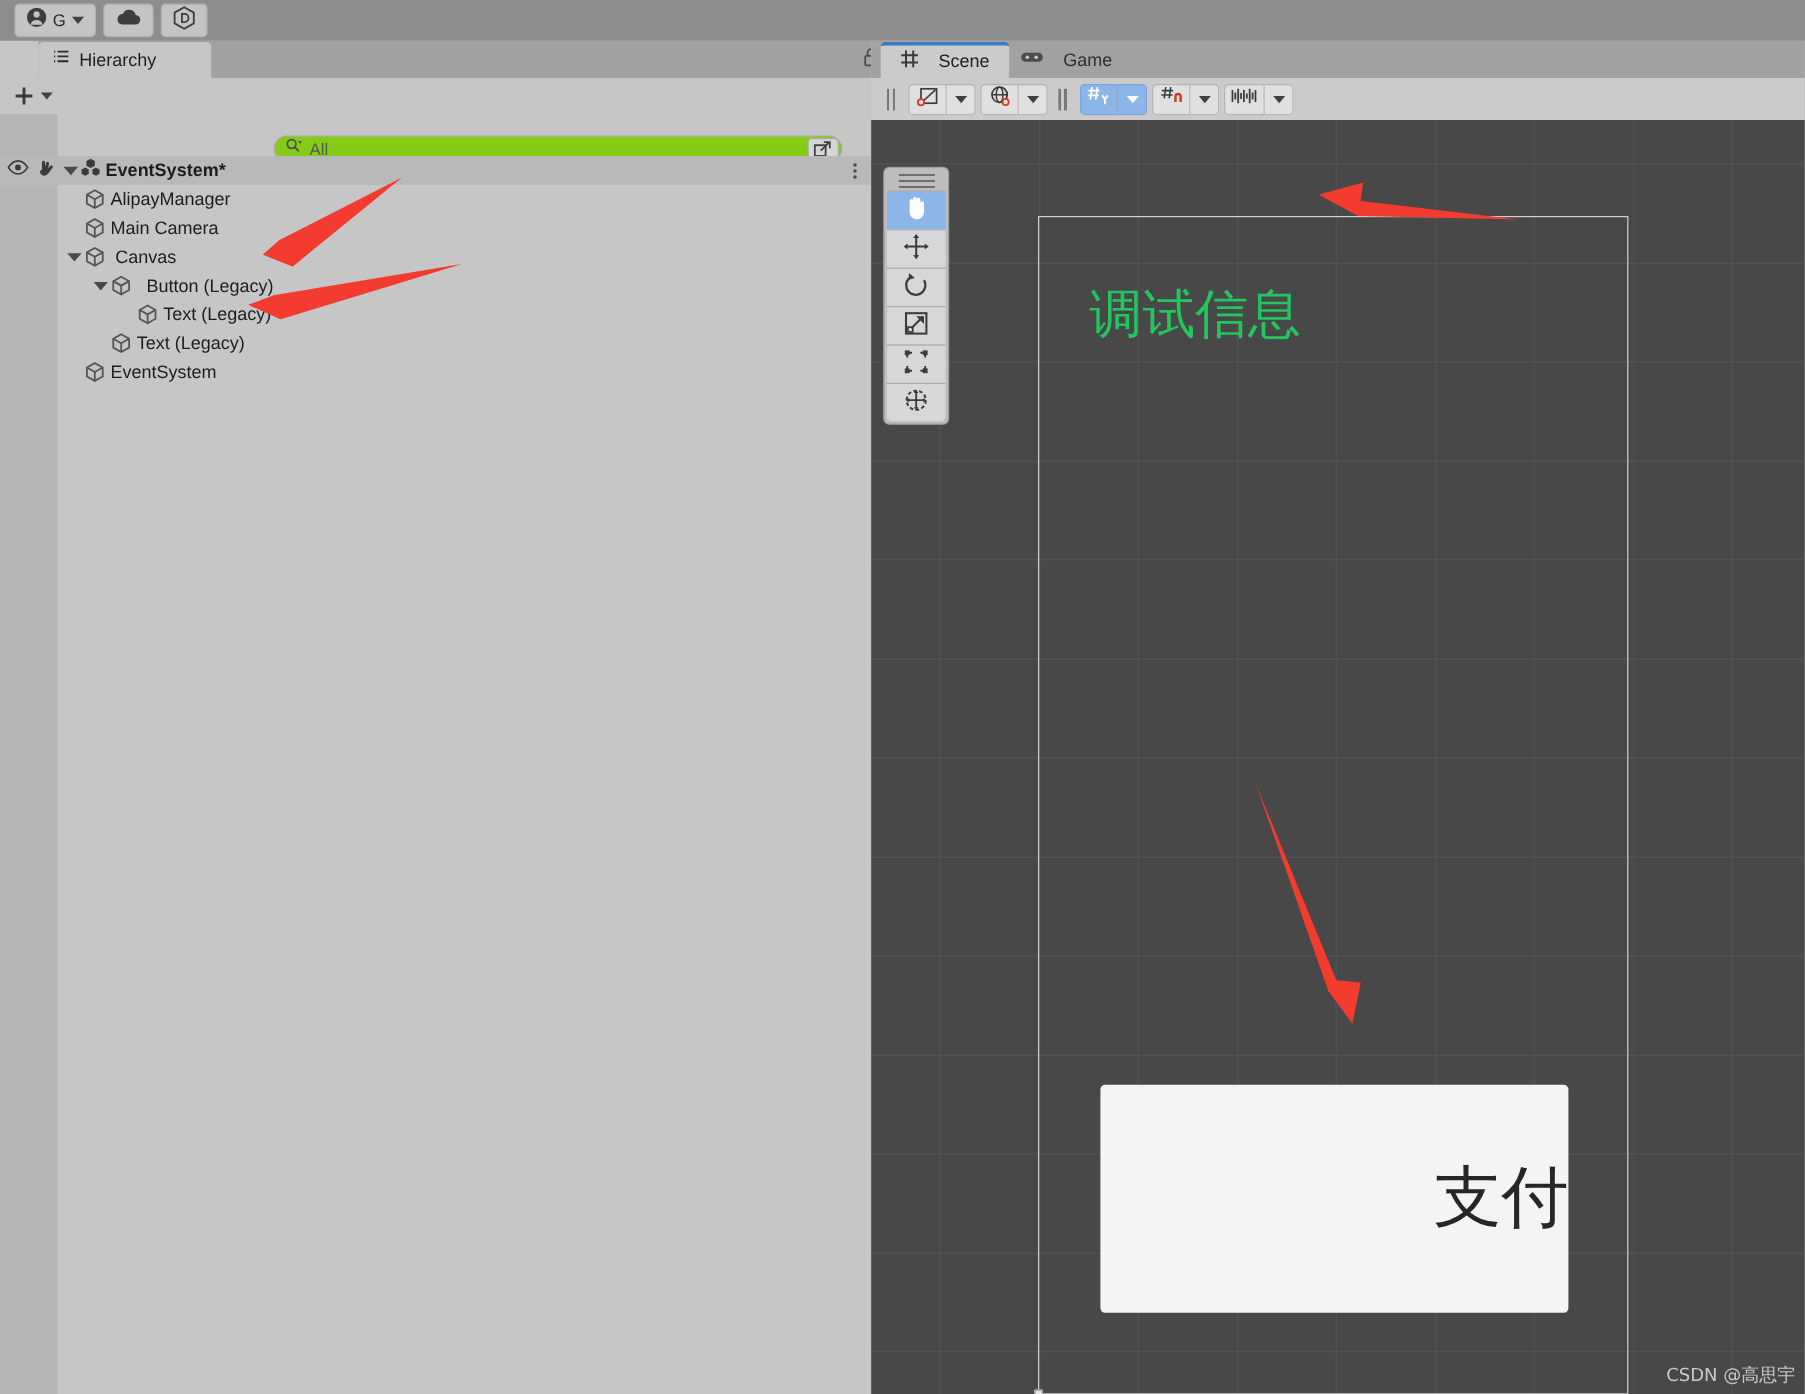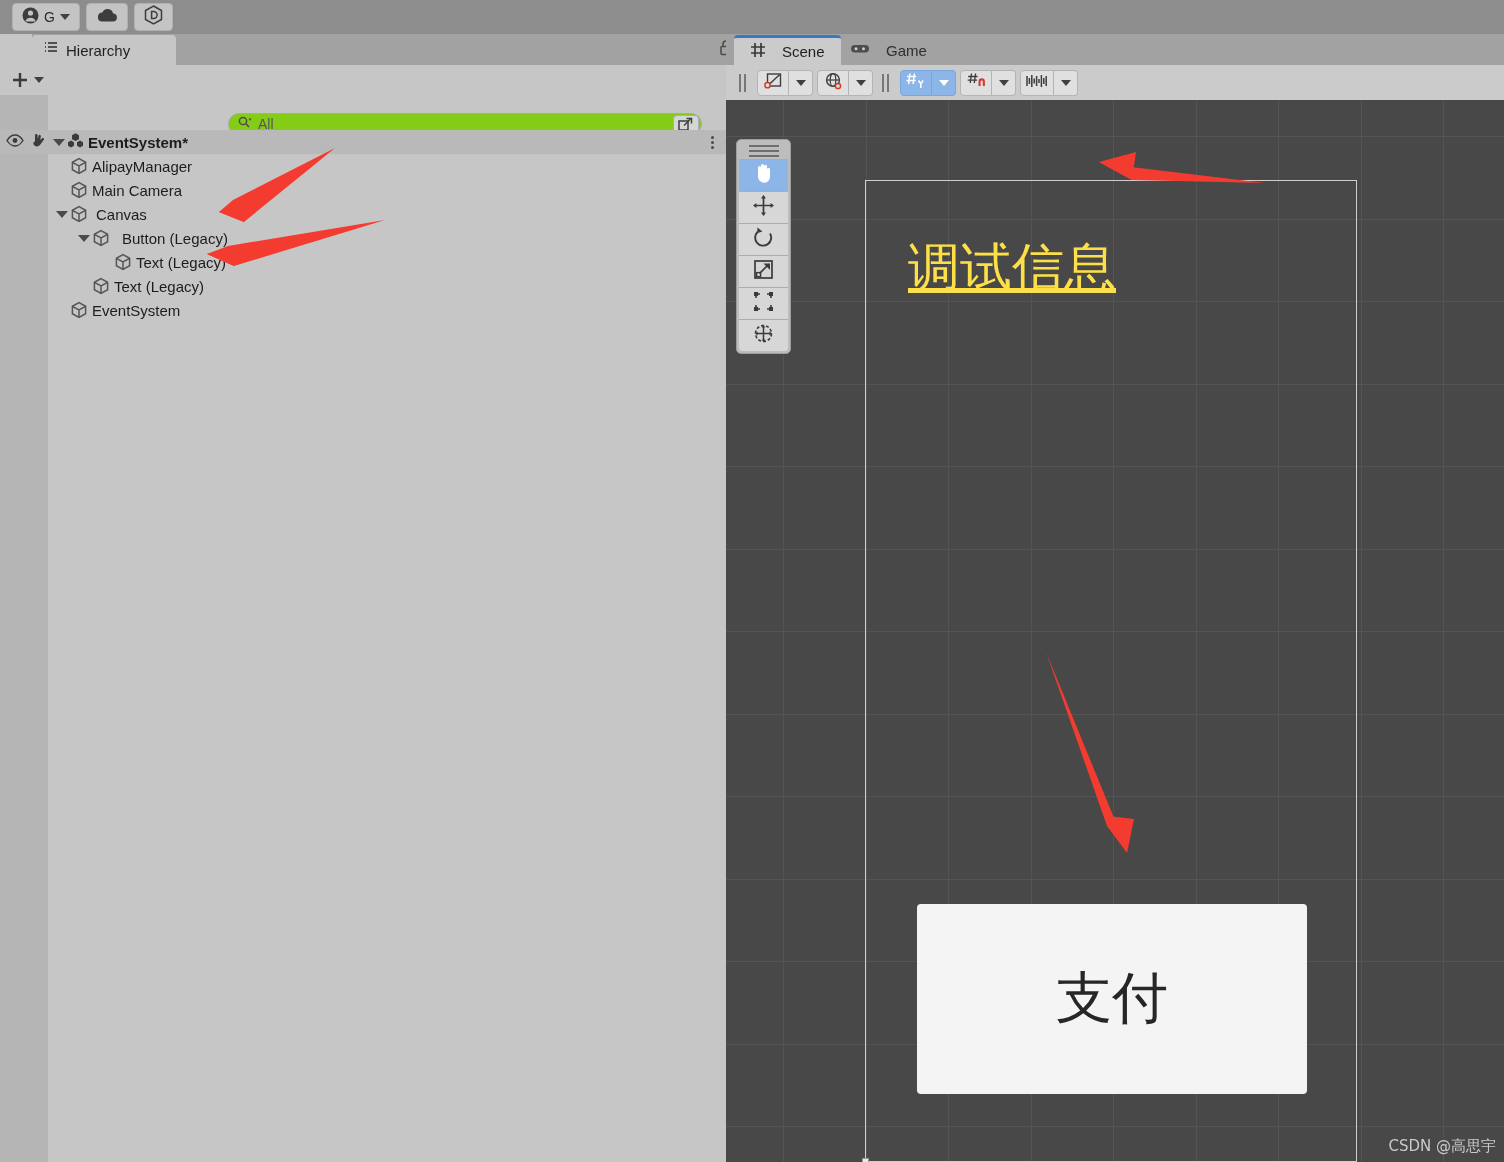--- a/index.html
+++ b/index.html
@@ -142,26 +142,26 @@
   .gl-h { height: 1px; left: 0; right: 0; }
 
   .canvas-rect {
     position: absolute; border: 1px solid #cfcfcf; pointer-events: none;
   }
   .canvas-handle {
     position: absolute; width: 7px; height: 7px; background: #e8e8e8;
     border: 1px solid #9a9a9a;
   }
   .debug-text {
-    position: absolute; color: #fde047; font-size: 52px;
-    font-family: "DejaVu Sans", sans-serif; white-space: nowrap; text-decoration: underline;
+    position: absolute; color: #22c55e; font-size: 44px;
+    font-family: "DejaVu Sans", sans-serif; white-space: nowrap;
   }
   .pay-button {
     position: absolute; background: #f4f4f4; border-radius: 4px;
-    display: flex; align-items: center; justify-content: center;
+    display: flex; align-items: center; justify-content: flex-end;
     cursor: pointer;
   }
   .pay-label {
     font-size: 56px; color: #262626; font-family: "DejaVu Sans", sans-serif;
   }
   .watermark {
     position: absolute; right: 8px; bottom: 6px; color: #c9c9c9;
     font-size: 15px; font-family: "DejaVu Sans", sans-serif;
   }
 

